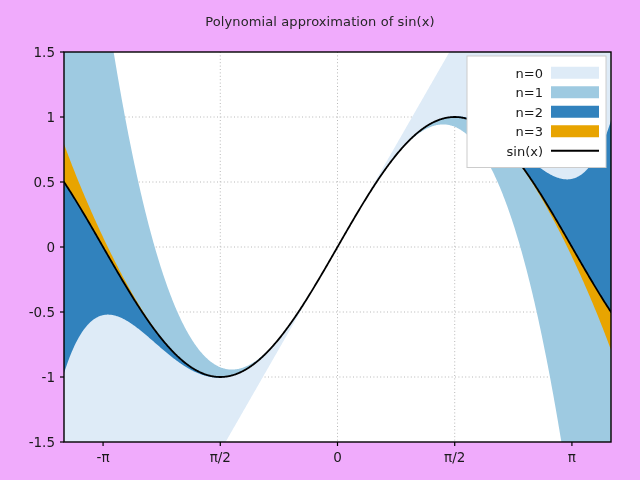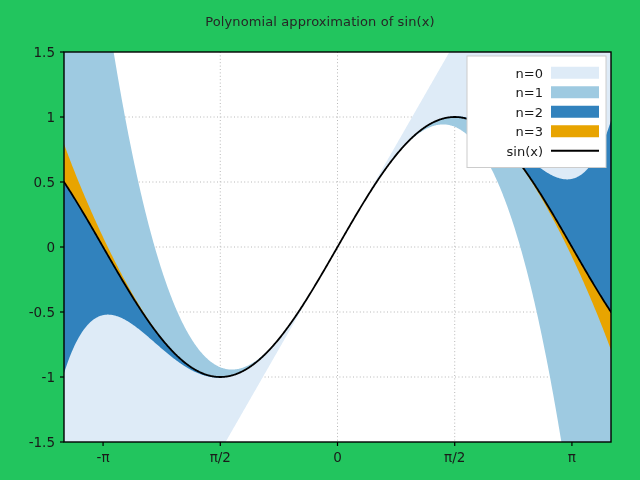--- a/index.html
+++ b/index.html
@@ -10,21 +10,21 @@
   body {
     width: 640px;
     height: 480px;
     font-family: "DejaVu Sans", sans-serif;
     overflow: hidden;
   }
   #figure {
     position: relative;
     width: 640px;
     height: 480px;
-    background: #22c55e;
+    background: #f0abfc;
   }
   #chart-title {
     position: absolute;
     left: 0;
     top: 14px;
     width: 640px;
     text-align: center;
     font-size: 13px;
     color: #262626;
     letter-spacing: 0.1px;

